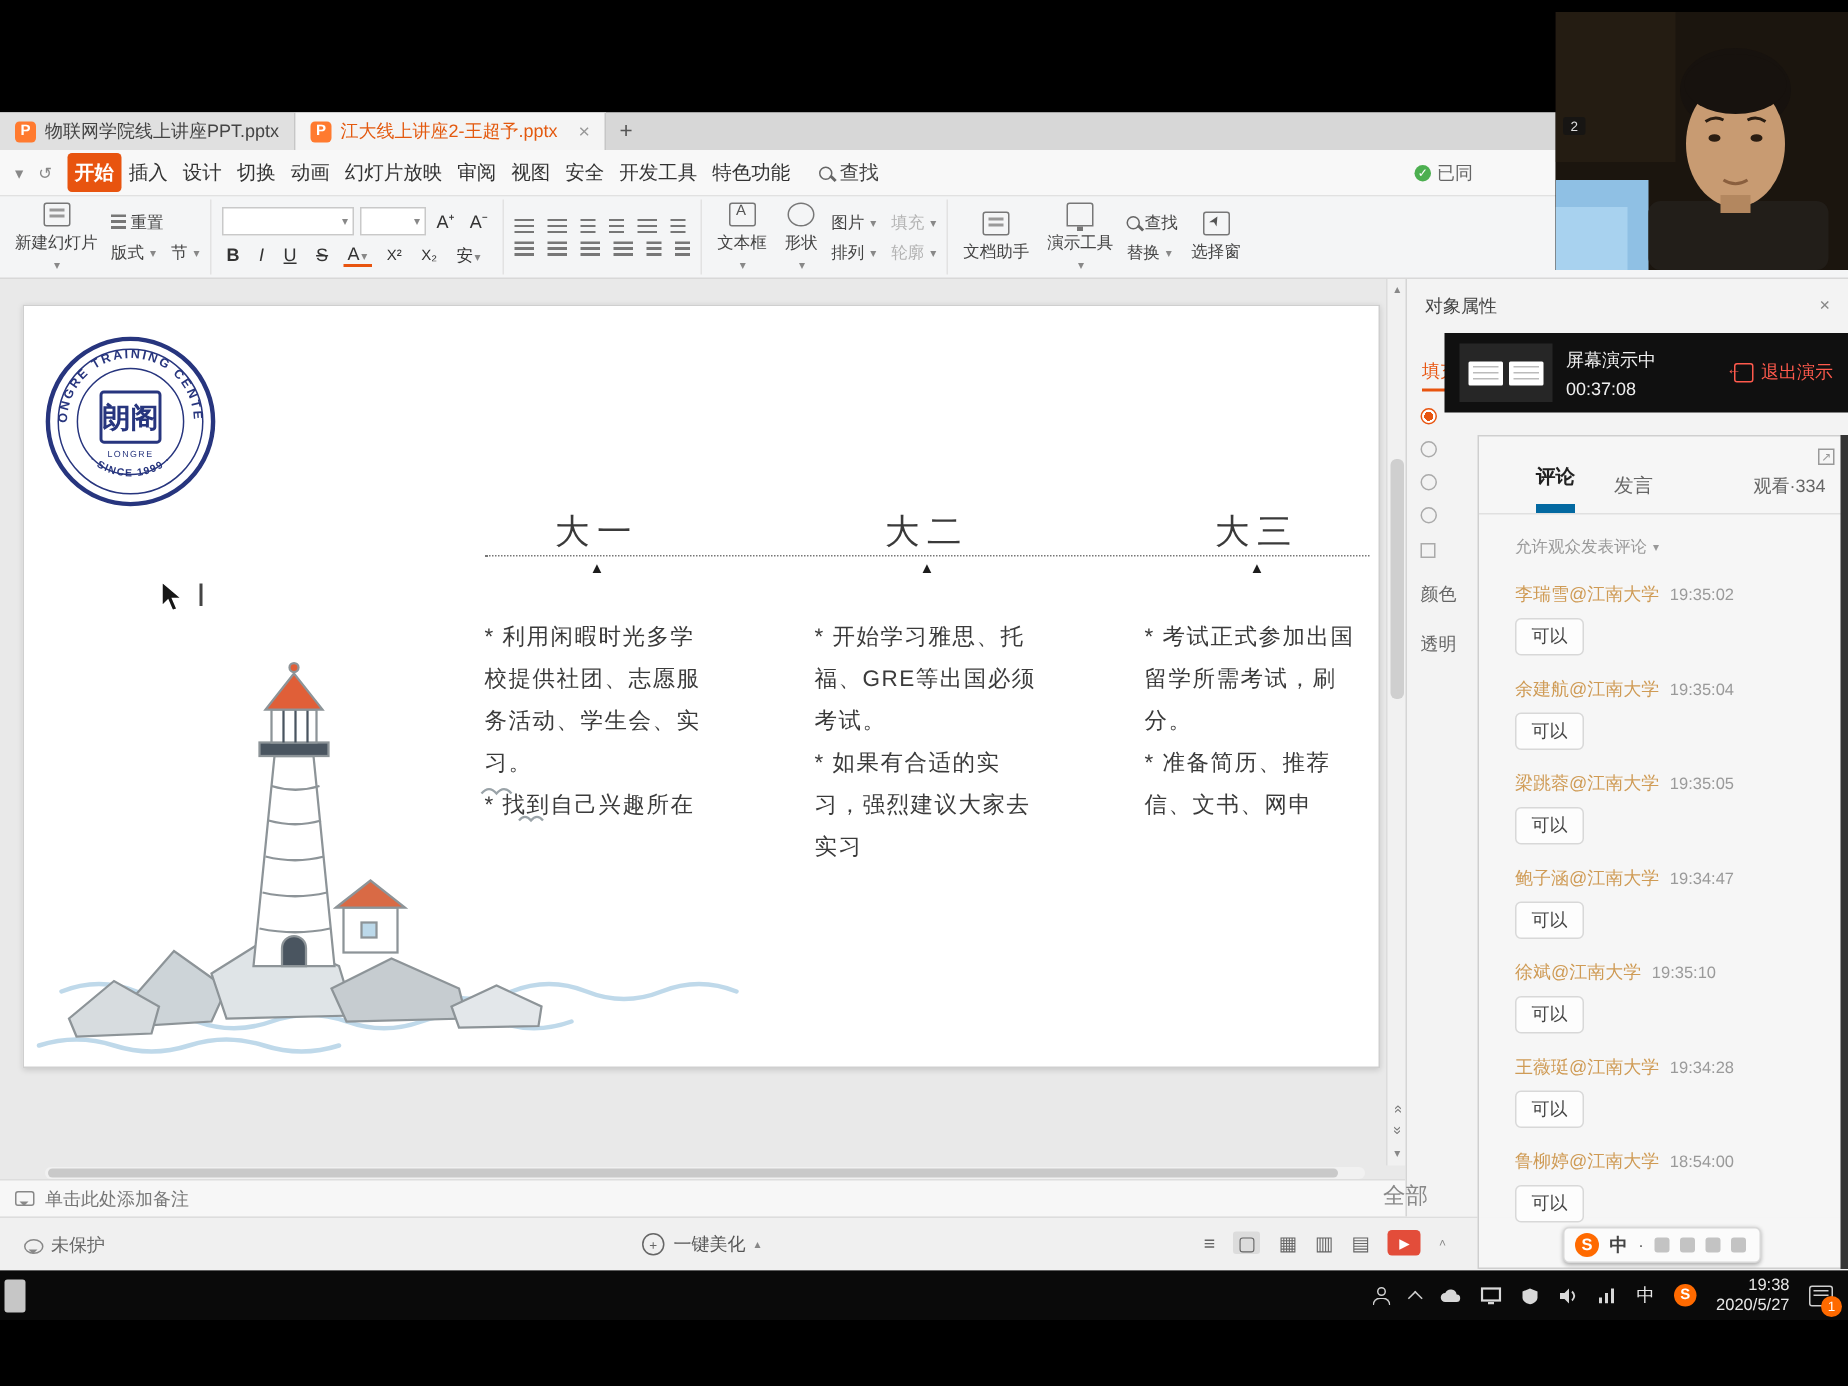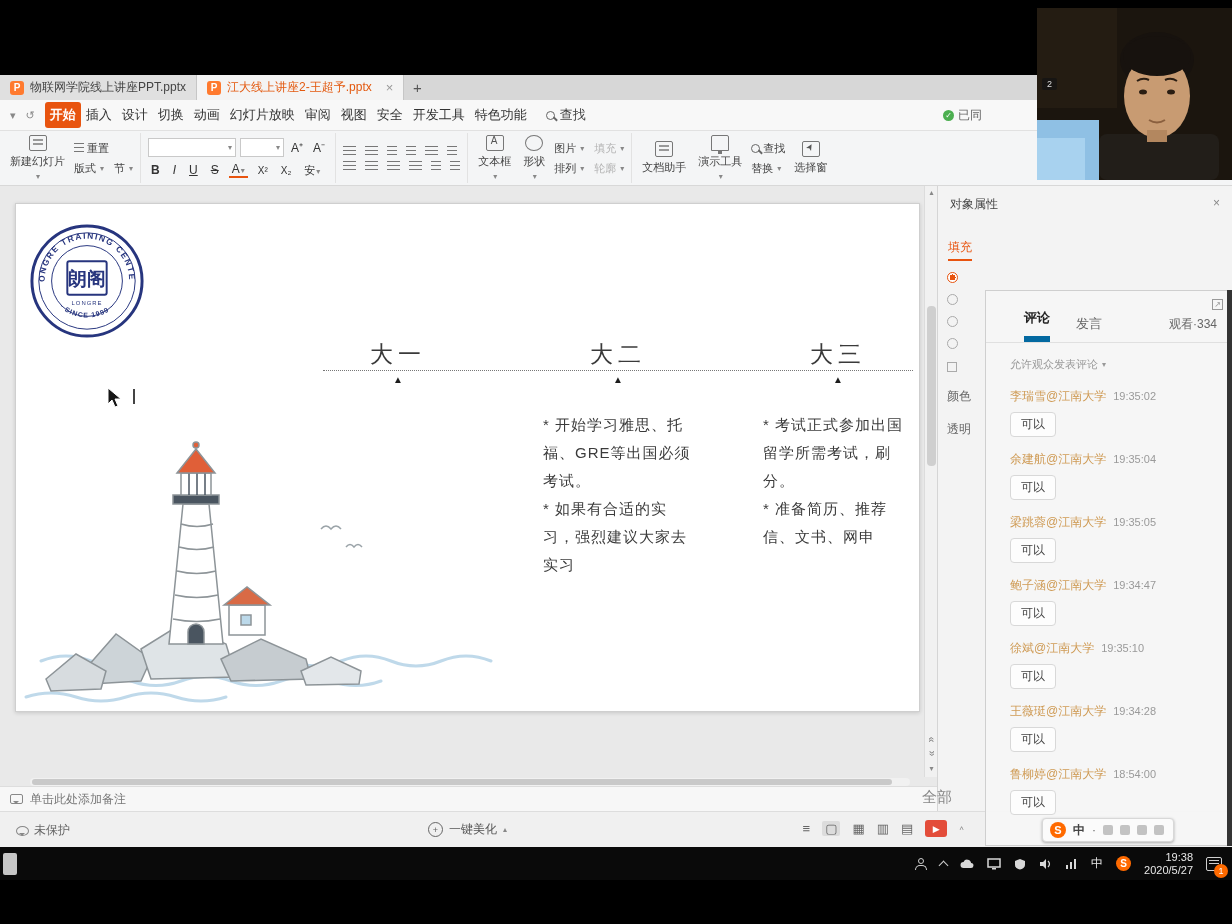--- a/index.html
+++ b/index.html
@@ -386,20 +386,22 @@
             <text x="60" y="84" text-anchor="middle" font-size="6" letter-spacing="1" fill="#27357e">LONGRE</text>
           </svg>
         </div>
 
         <div class="timeline">
           <div class="tl-line"></div>
 
             <div class="tl-col">
               <div class="tl-title">大一</div>
               <div class="tl-marker">▲</div>
+              <div class="tl-body">* 利用闲暇时光多学校提供社团、志愿服务活动、学生会、实习。
+* 找到自己兴趣所在</div>
             </div>
 
             <div class="tl-col">
               <div class="tl-title">大二</div>
               <div class="tl-marker">▲</div>
               <div class="tl-body">* 开始学习雅思、托福、GRE等出国必须考试。
 * 如果有合适的实习，强烈建议大家去实习</div>
             </div>
 
             <div class="tl-col">
@@ -509,20 +511,34 @@
     <div class="radio on"></div>
     <div class="radio"></div>
     <div class="radio"></div>
     <div class="radio"></div>
     <div class="chk"></div>
     <div class="op-lbl">颜色</div>
     <div class="op-lbl">透明</div>
   </div>
   <div class="all-label">全部</div>
 
+  <div class="sharebar">
+    <div class="sh-thumb">
+      <span class="mini-slide"></span>
+      <span class="mini-slide"></span>
+    </div>
+    <div class="sh-texts">
+      <span>屏幕演示中</span>
+      <span>00:37:08</span>
+    </div>
+    <div class="sh-exit">
+      <span class="exit-ico"></span>
+      <span>退出演示</span>
+    </div>
+  </div>
 
   <div class="chat">
     <span class="chat-pop">↗</span>
     <div class="chat-tabs">
       <span class="chat-tab active">评论</span>
       <span class="chat-tab">发言</span>
       <span class="chat-viewers">观看·334</span>
     </div>
     <div class="chat-perm">
       <span>允许观众发表评论</span>

